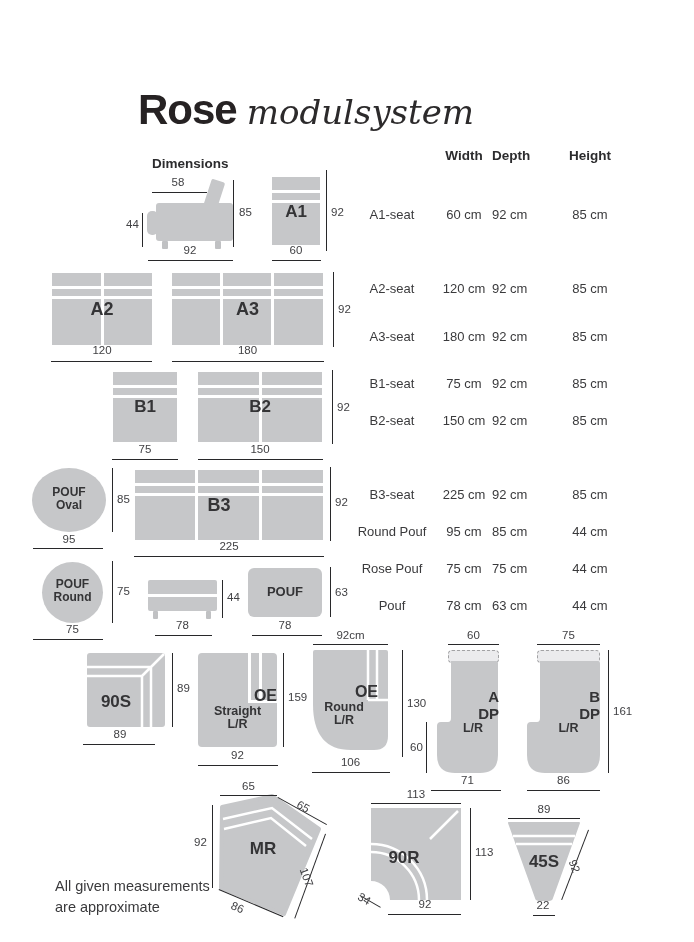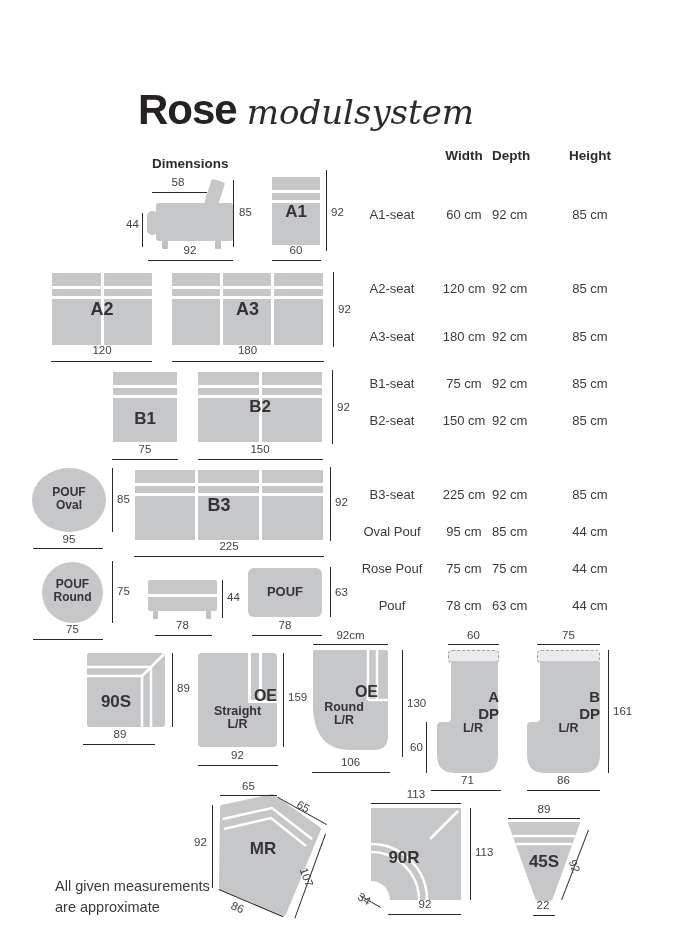--- a/index.html
+++ b/index.html
@@ -85,21 +85,21 @@
         <span class="c2">92 cm</span>
         <span class="c3">85 cm</span>
     </div>
     <div class="trow" style="top:487px;">
       <span class="c0">B3-seat</span>
         <span class="c1">225 cm</span>
         <span class="c2">92 cm</span>
         <span class="c3">85 cm</span>
     </div>
     <div class="trow" style="top:524px;">
-      <span class="c0">Oval Pouf</span>
+      <span class="c0">Round Pouf</span>
         <span class="c1">95 cm</span>
         <span class="c2">85 cm</span>
         <span class="c3">44 cm</span>
     </div>
     <div class="trow" style="top:561px;">
       <span class="c0">Rose Pouf</span>
         <span class="c1">75 cm</span>
         <span class="c2">75 cm</span>
         <span class="c3">44 cm</span>
     </div>
@@ -161,21 +161,21 @@
     <div class="hl" style="left:172px;top:361px;width:152px;"></div>
     <div class="vl" style="left:333px;top:272px;height:75px;"></div>
     <div class="dim" style="left:338px;top:303px;">92</div>
   </div>
 
   <div>
     <div class="mod" style="left:113px;top:372px;width:64px;height:70px;">
       <div class="seam-h" style="top:13px;"></div>
       <div class="seam-h" style="top:23px;"></div>
     </div>
-    <div class="mlabel ml-lg" style="left:113px;top:398px;width:64px;margin-top:12px;">B1</div>
+    <div class="mlabel ml-lg" style="left:113px;top:398px;width:64px;">B1</div>
     <div class="dim" style="left:113px;top:443px;width:64px;">75</div>
     <div class="hl" style="left:112px;top:459px;width:66px;"></div>
   </div>
   <div>
     <div class="mod" style="left:198px;top:372px;width:124px;height:70px;">
       <div class="seam-h" style="top:13px;"></div>
       <div class="seam-h" style="top:23px;"></div>
       <div class="seam-v" style="left:61px;"></div>
     </div>
     <div class="mlabel ml-lg" style="left:198px;top:398px;width:124px;">B2</div>

